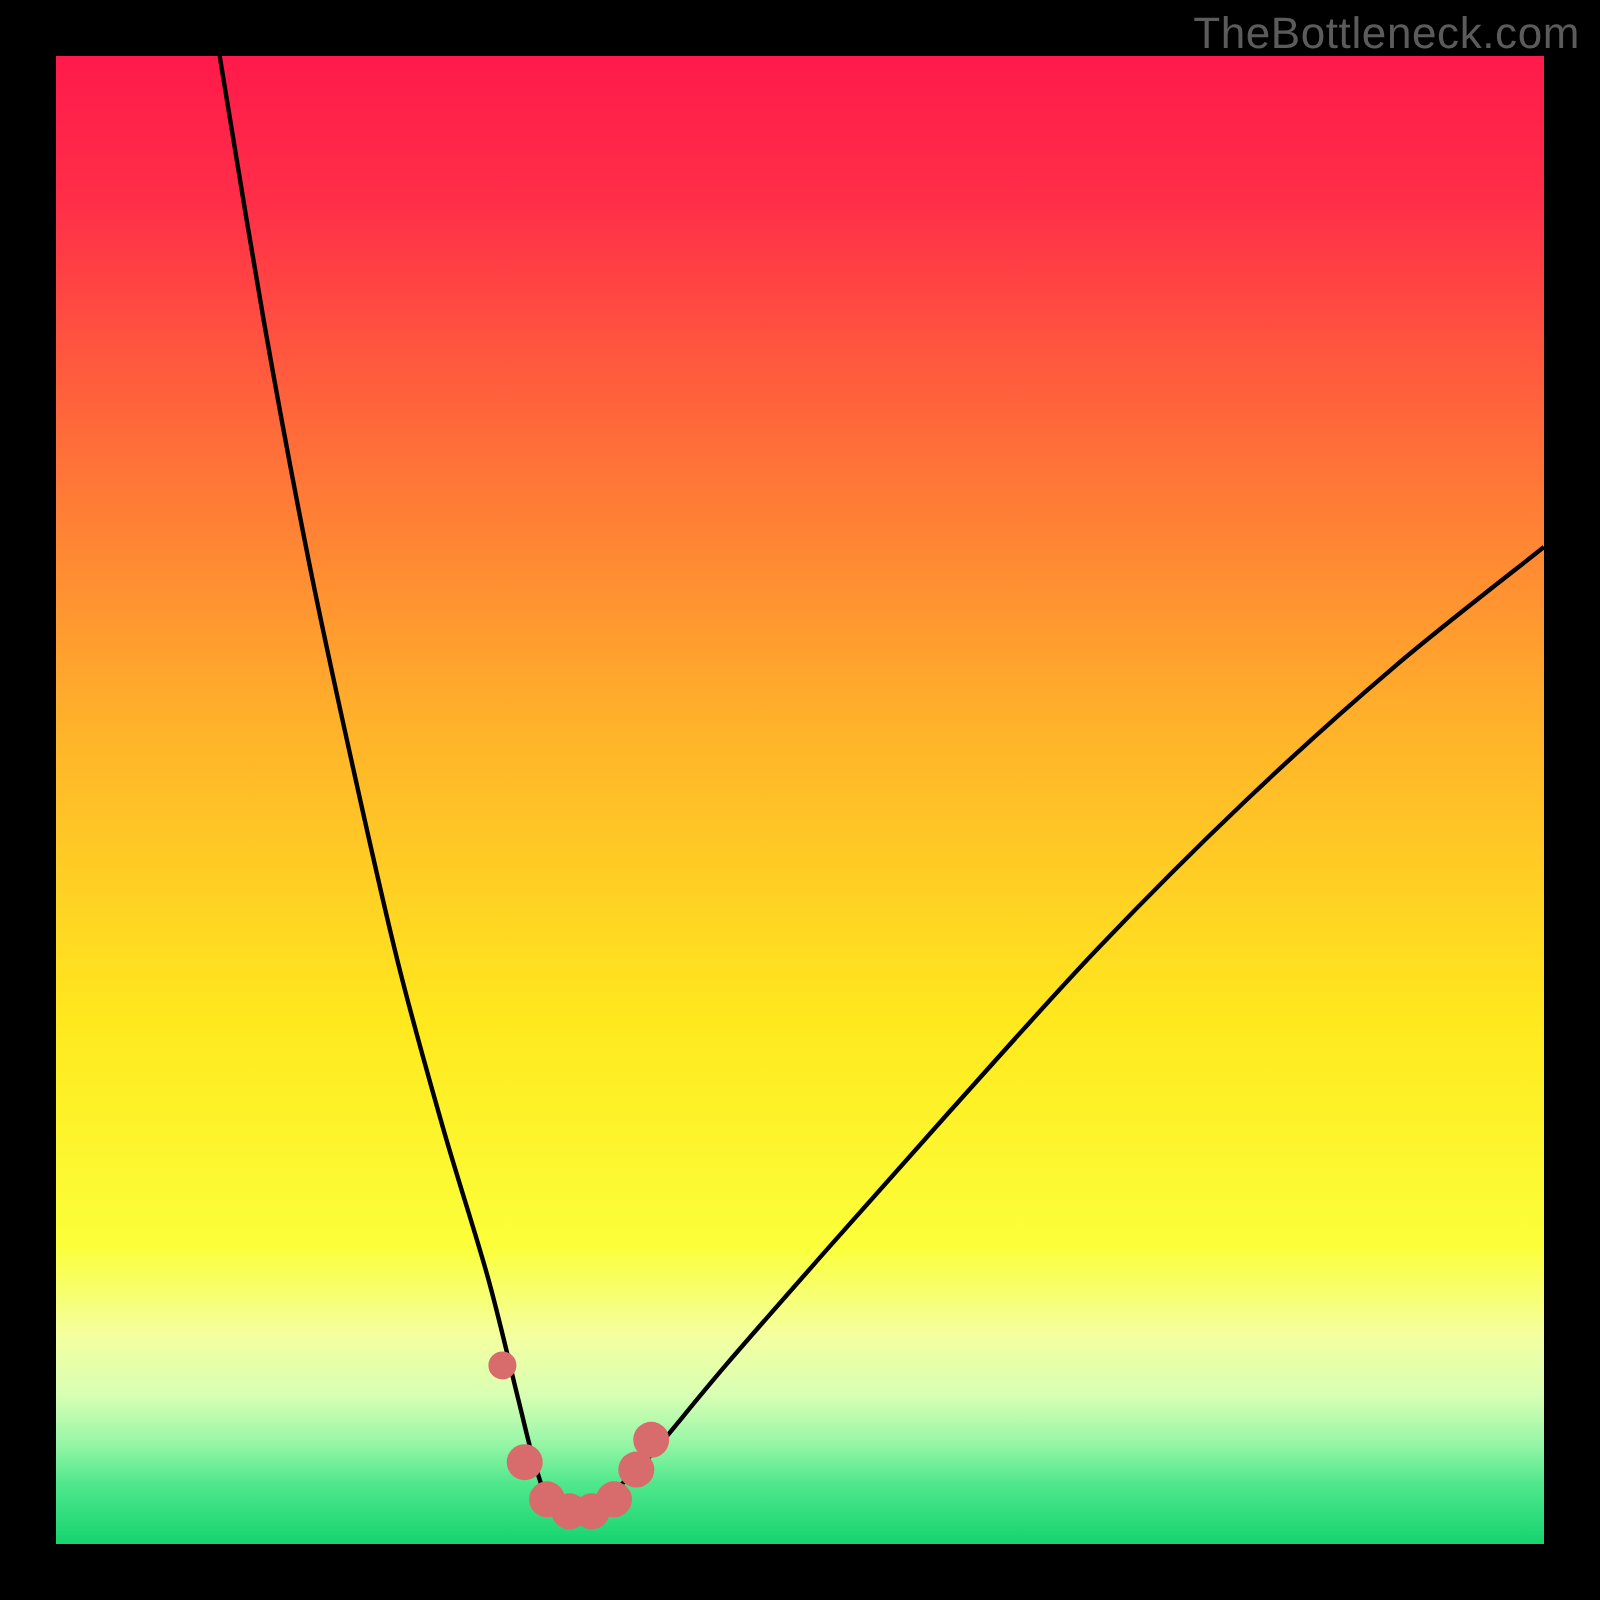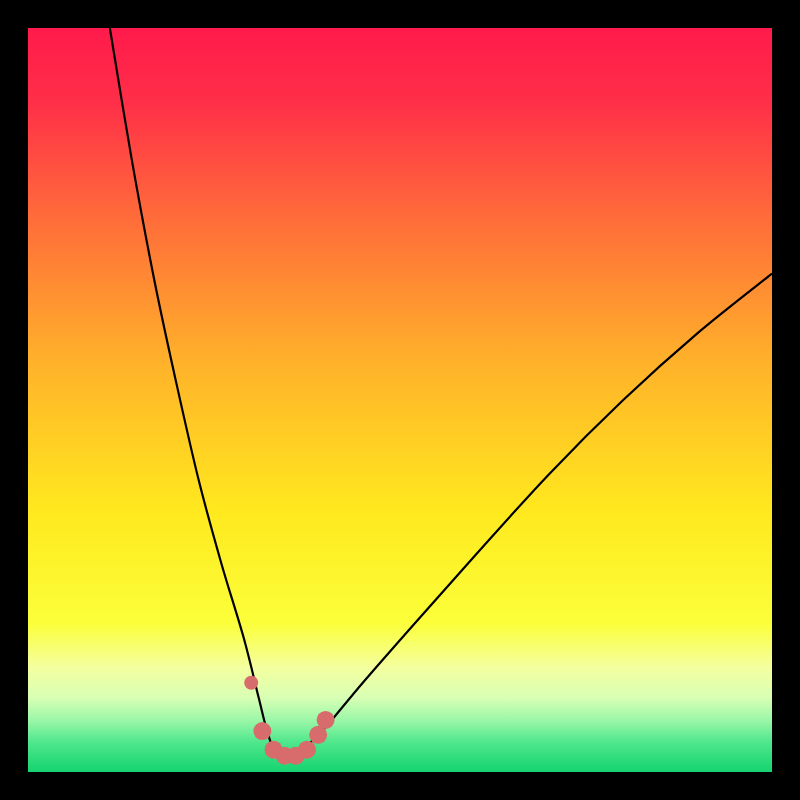--- a/index.html
+++ b/index.html
@@ -38,20 +38,21 @@
   svg.chart {
     display: block;
     width: 744px;
     height: 744px;
   }
 </style>
 </head>
 <body>
 
 <div class="outer">
+  <div class="watermark">TheBottleneck.com</div>
   <div class="plot">
     <svg class="chart" viewBox="0 0 744 744">
       <defs>
         <linearGradient id="bg-grad" x1="0" y1="0" x2="0" y2="1">
             <stop offset="0.0%" stop-color="#ff1a4b"></stop>
             <stop offset="10.0%" stop-color="#ff2f48"></stop>
             <stop offset="25.0%" stop-color="#ff6a3a"></stop>
             <stop offset="45.0%" stop-color="#ffb22a"></stop>
             <stop offset="65.0%" stop-color="#ffe91e"></stop>
             <stop offset="80.0%" stop-color="#fbff3a"></stop>

